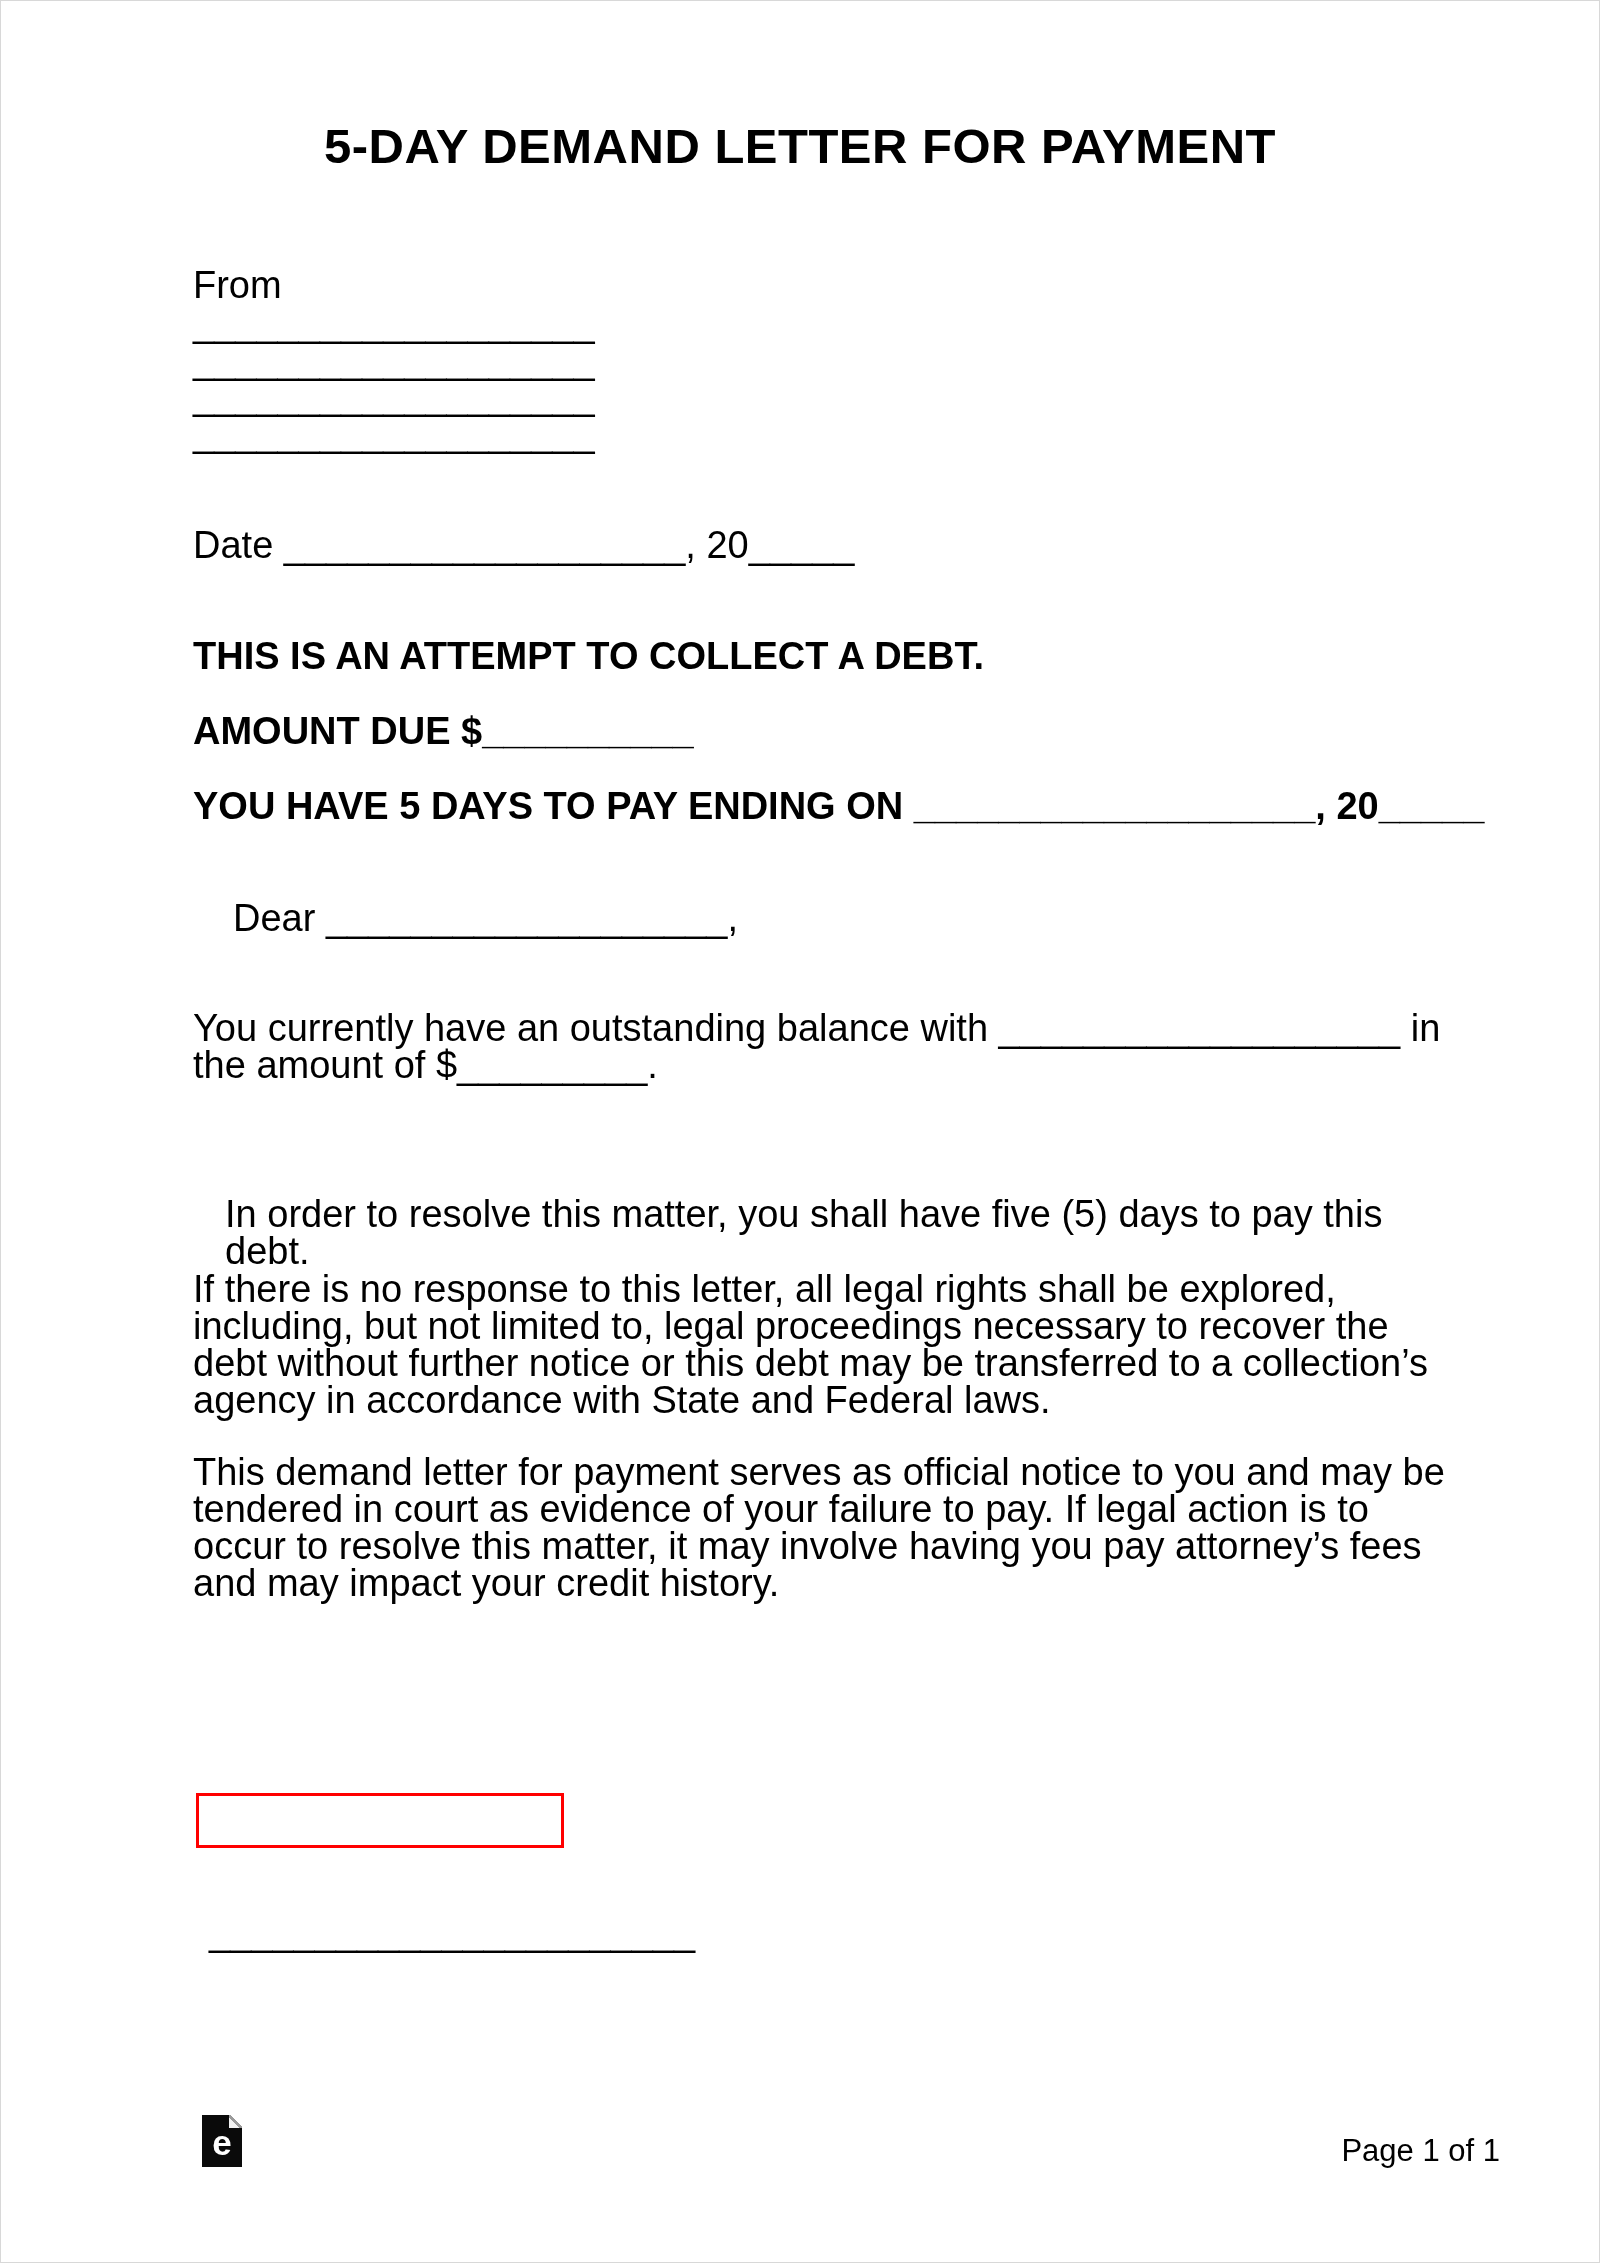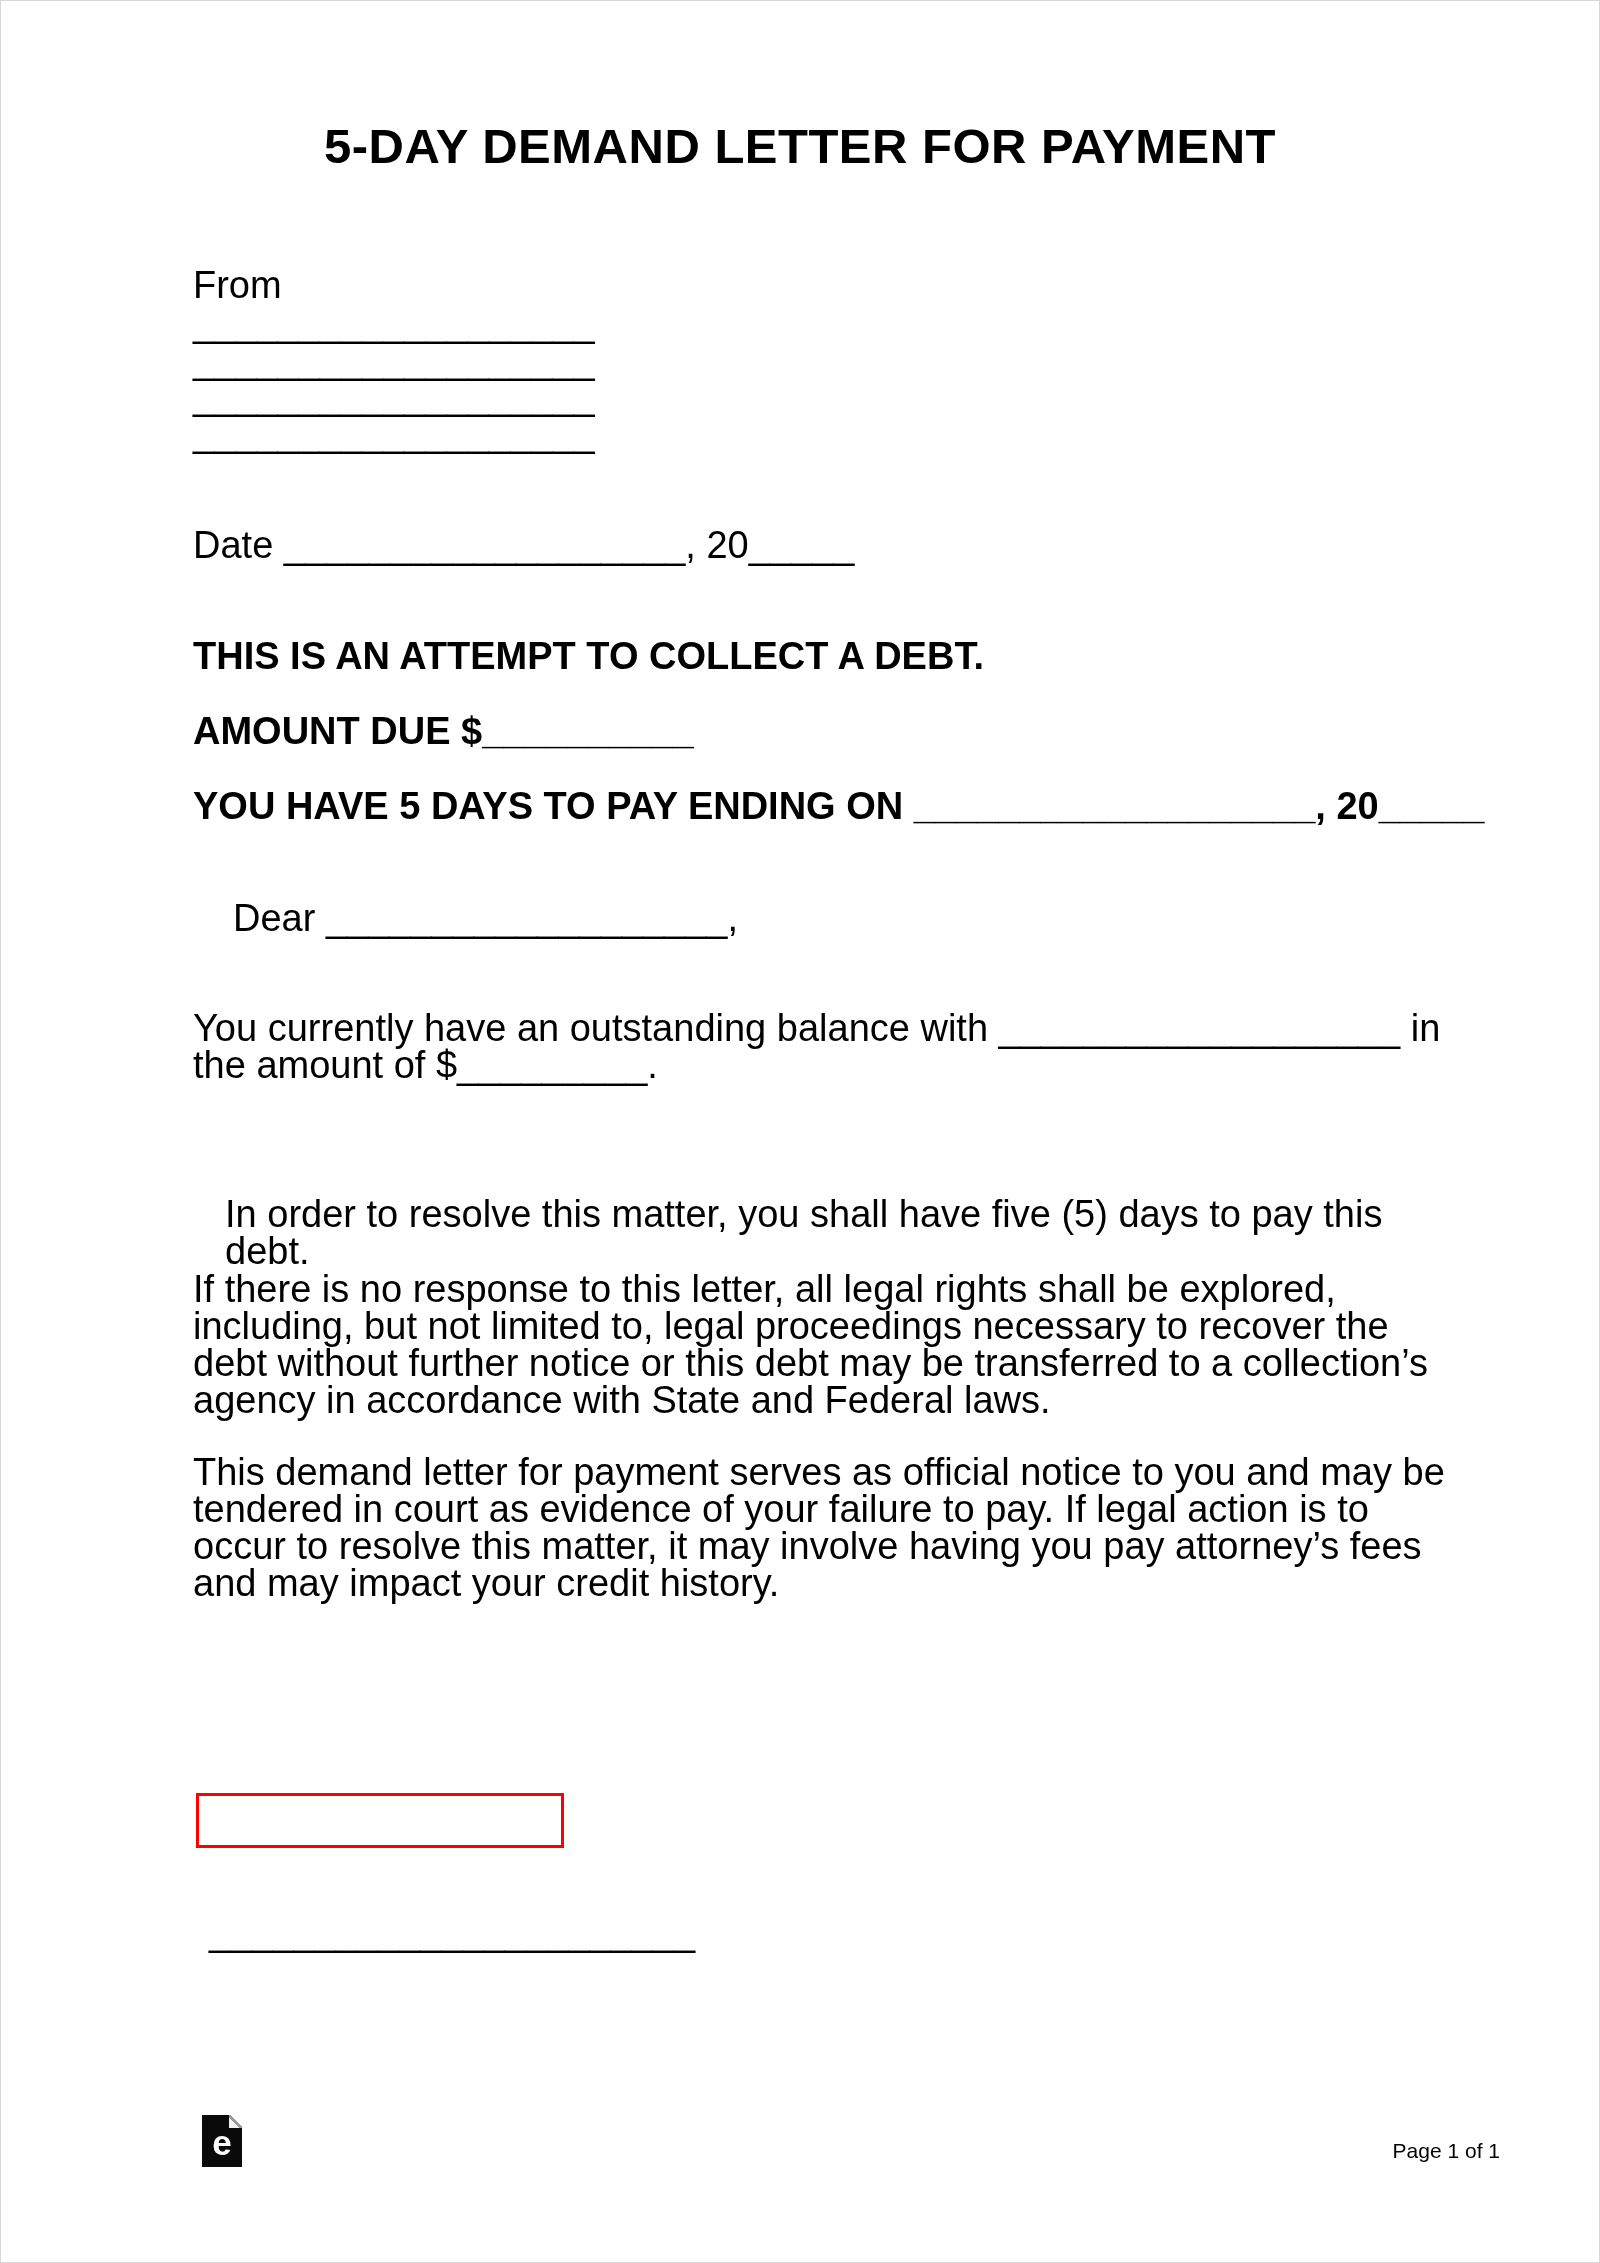--- a/index.html
+++ b/index.html
@@ -31,21 +31,21 @@
     left:196px; top:1793px;
     width:368px; height:55px;
     border:3px solid #ff0000;
     box-sizing:border-box;
     background:transparent;
     cursor:text;
   }
   .sig-line { top:1914px; white-space:nowrap;margin-left:16px; }
   .footer-page {
     right:100px; top:2136px;
-    font-size:21px; line-height:30px;
+    font-size:31px; line-height:30px;
     white-space:nowrap;
   }
   .logo {
     left:202px; top:2115px;
     width:40px; height:52px;
     background:#0a0a0a;
   }
   .logo-fold {
     position:absolute; top:0; right:0;
     width:13px; height:13px;

